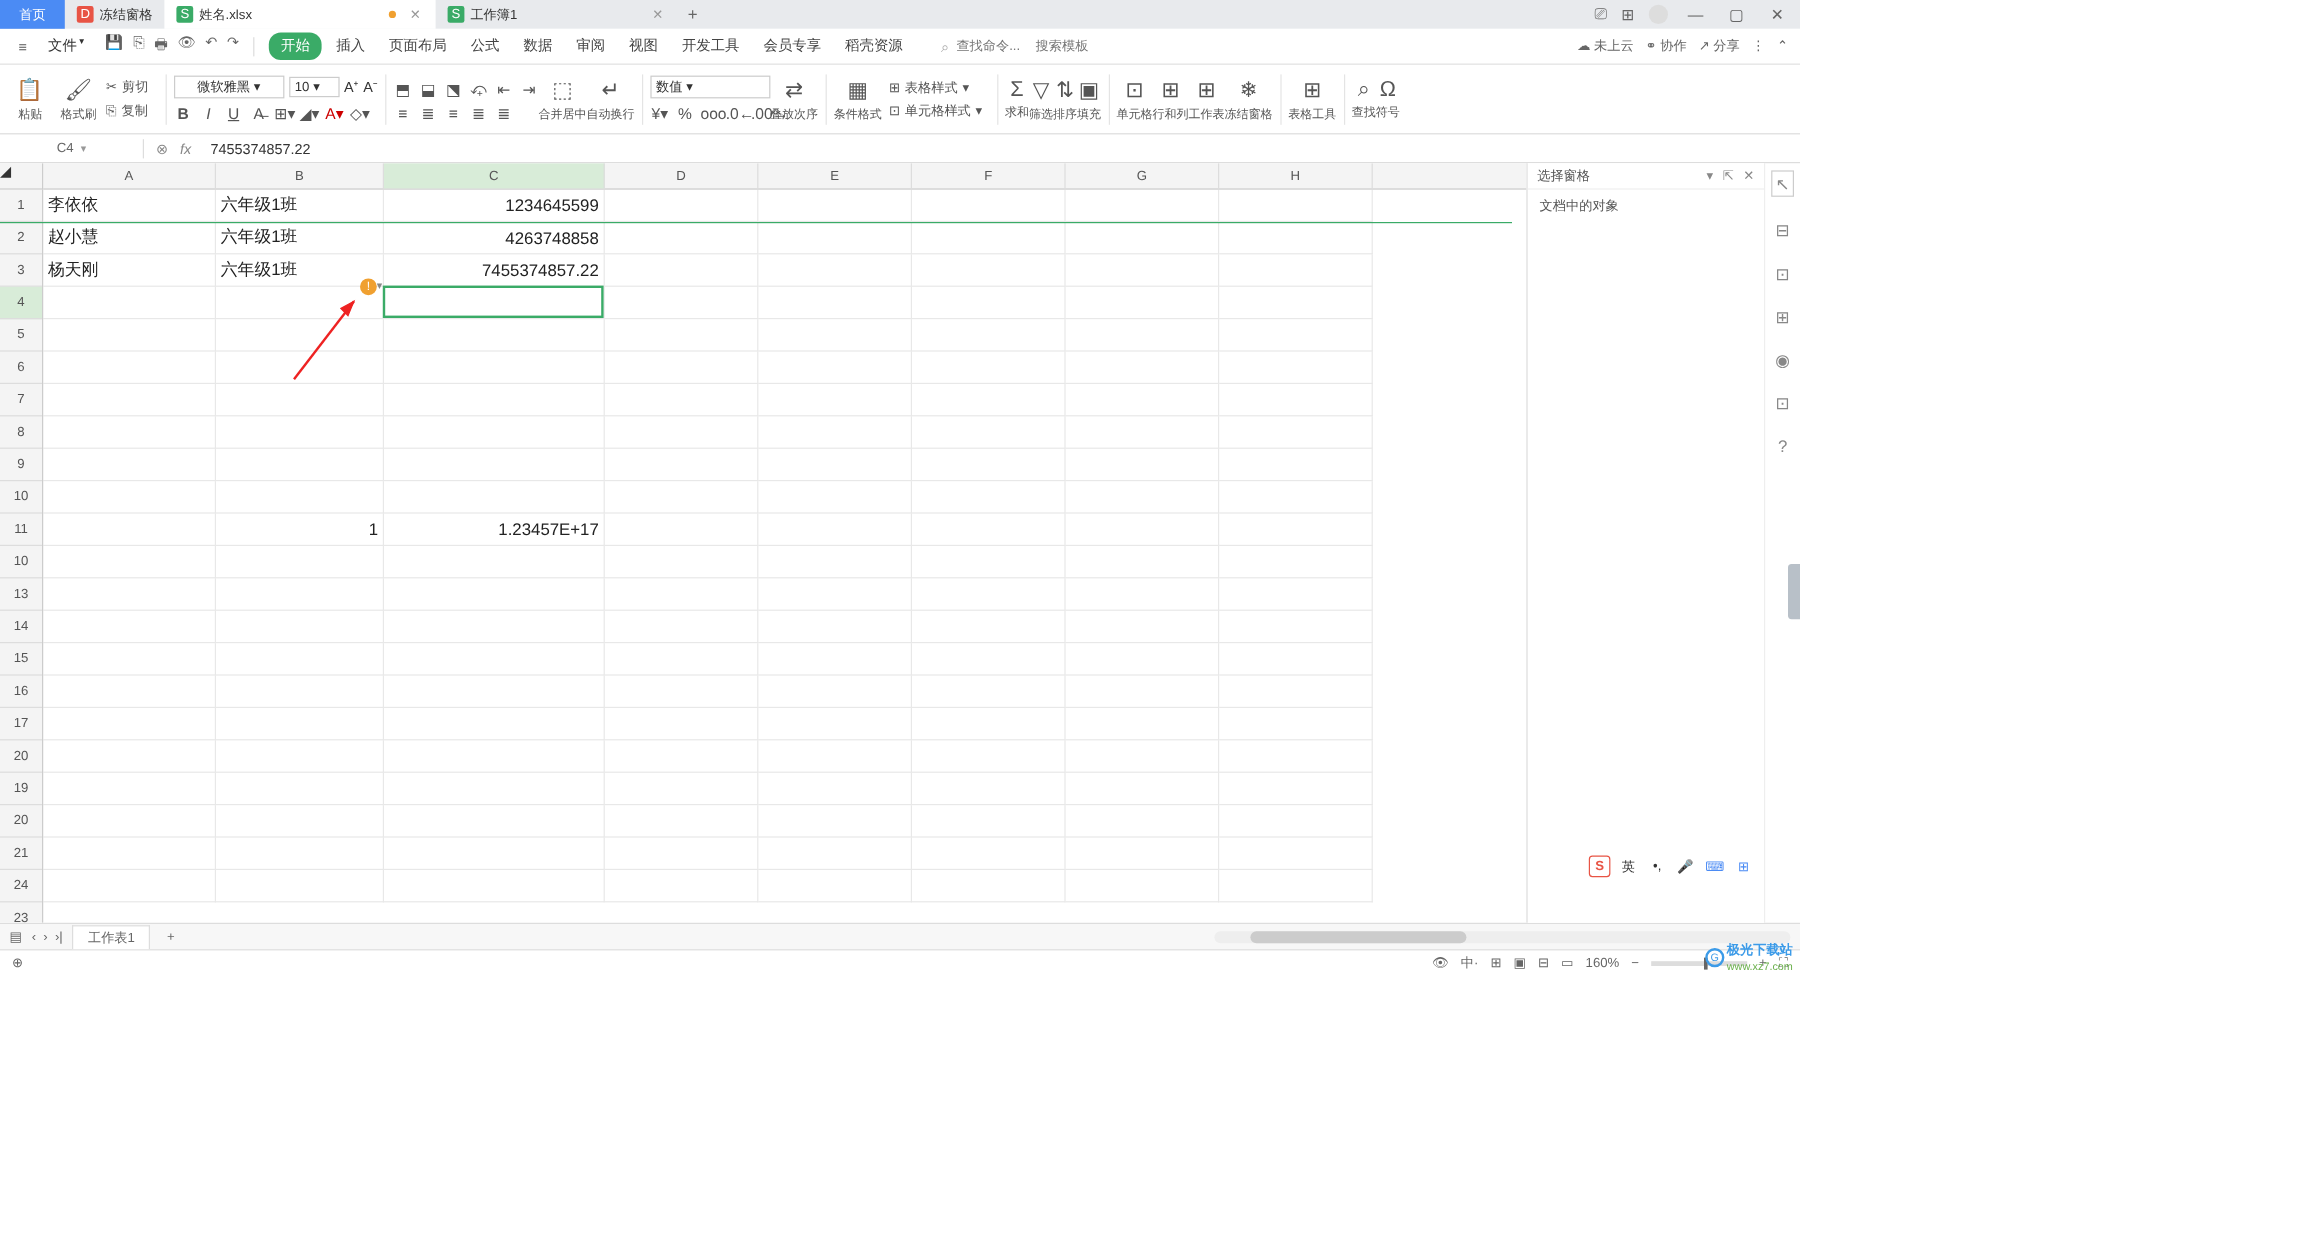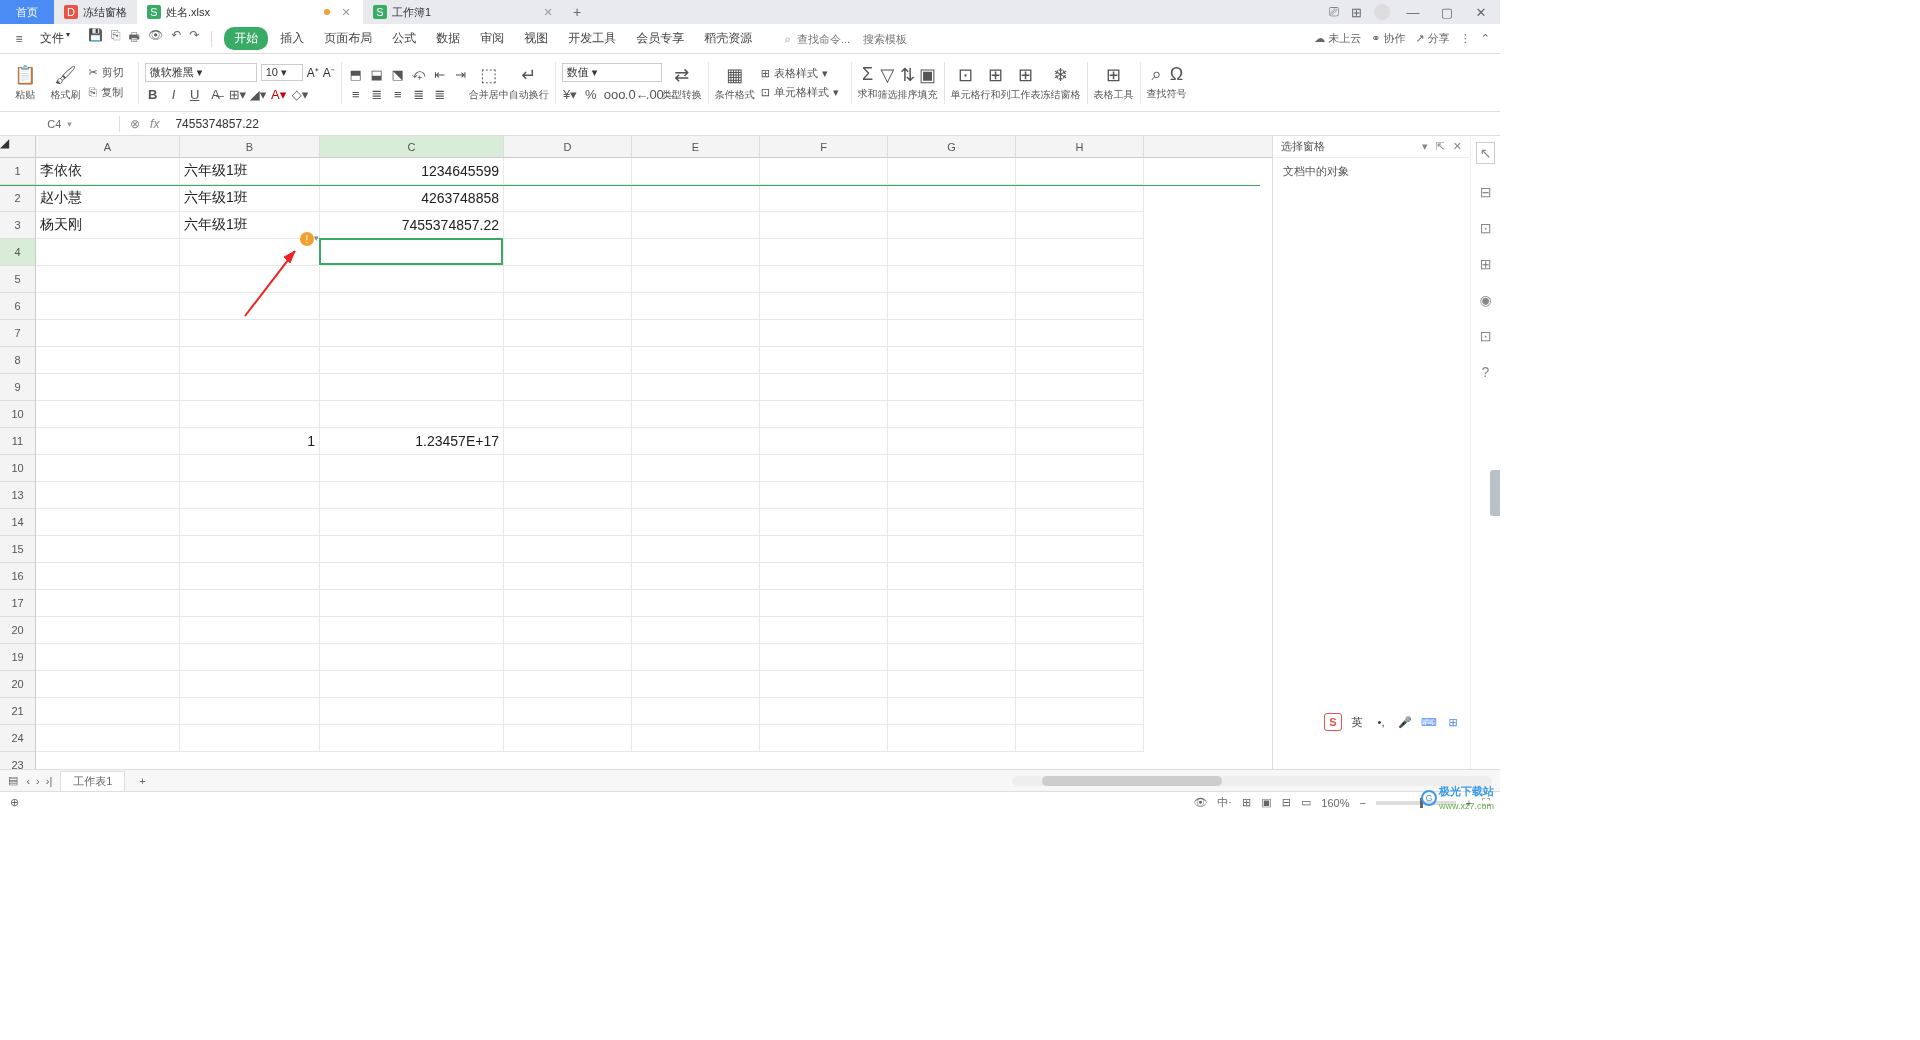--- a/index.html
+++ b/index.html
@@ -35,21 +35,21 @@
 .menubar-right .rbtn { display: flex; align-items: center; gap: 3px; }
 
 
 .ribbon { height: 58px; background: #fff; border-bottom: 1px solid #ddd; display: flex; align-items: center; padding: 0 8px; }
 .ribbon-group { display: flex; flex-direction: column; align-items: center; padding: 0 6px; }
 .ribbon-grid { display: grid; grid-template-columns: auto auto; gap: 2px 8px; padding: 0 8px; }
 .ribbon-btn { display: flex; flex-direction: column; align-items: center; gap: 2px; font-size: 10px; color: #555; }
 .ribbon-btn .ic { font-size: 18px; color: #555; }
 .ribbon-sep { width: 1px; height: 42px; background: #e4e4e4; margin: 0 6px; }
 .ribbon-small { font-size: 11px; color: #555; display: flex; align-items: center; gap: 4px; }
-.font-select { border: 1px solid #ccc; padding: 1px 4px; font-size: 11px; background: #fff; width: 112px; }
+.font-select { border: 1px solid #ccc; padding: 1px 4px; font-size: 11px; background: #fff; width: 92px; text-align: center; }
 .size-select { border: 1px solid #ccc; padding: 1px 4px; font-size: 11px; background: #fff; width: 42px; }
 .fmt-row { display: flex; gap: 5px; align-items: center; margin-top: 3px; }
 .fmt-row span { width: 16px; text-align: center; color: #555; font-size: 13px; }
 .num-select { border: 1px solid #ccc; padding: 1px 4px; font-size: 11px; background: #fff; width: 100px; }
 
 
 .fxbar { height: 24px; border-bottom: 1px solid #ddd; display: flex; align-items: center; }
 .namebox { width: 120px; border-right: 1px solid #ddd; text-align: center; font-size: 11px; color: #666; padding: 2px; display: flex; align-items: center; justify-content: center; gap: 6px;}
 .namebox .dd { color: #999; font-size: 9px;}
 .fx-icons { padding: 0 10px; display: flex; gap: 10px; color: #888; }
@@ -256,21 +256,21 @@
     <div class="fmt-row">
       <span>¥▾</span>
       <span>%</span>
       <span>ooo</span>
       <span>.0←</span>
       <span>.00→</span>
     </div>
   </div>
   <div class="ribbon-btn">
       <span class="ic">⇄</span>
-      <span>类型转换</span>
+      <span>叠放次序</span>
     </div>
   <span class="ribbon-sep"></span>
   <div class="ribbon-btn">
       <span class="ic">▦</span>
       <span>条件格式</span>
     </div>
   <div style="display:flex;flex-direction:column;gap:4px;padding:0 6px;">
     <span class="ribbon-small">⊞ <span>表格样式</span>▾</span>
     <span class="ribbon-small">⊡ <span>单元格样式</span>▾</span>
   </div>

